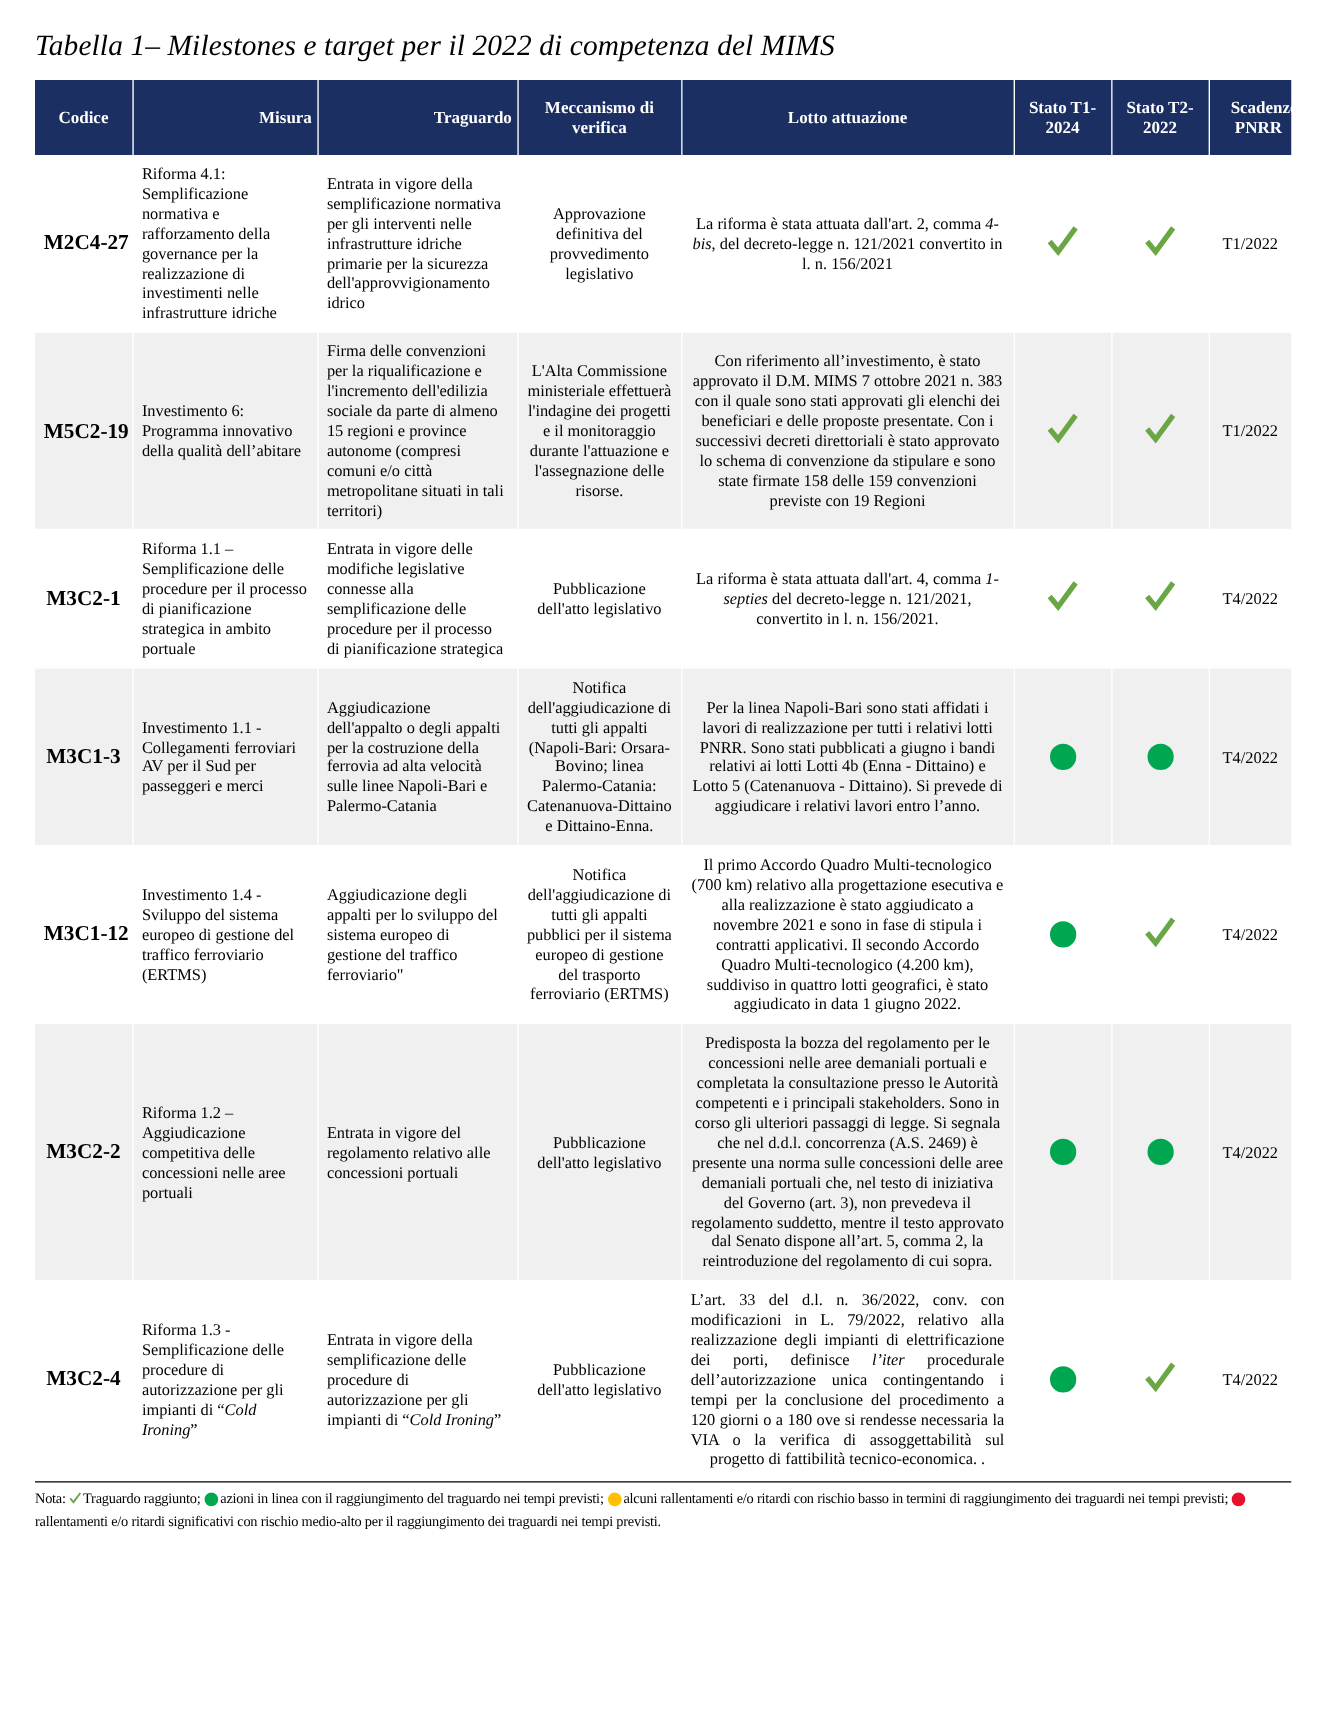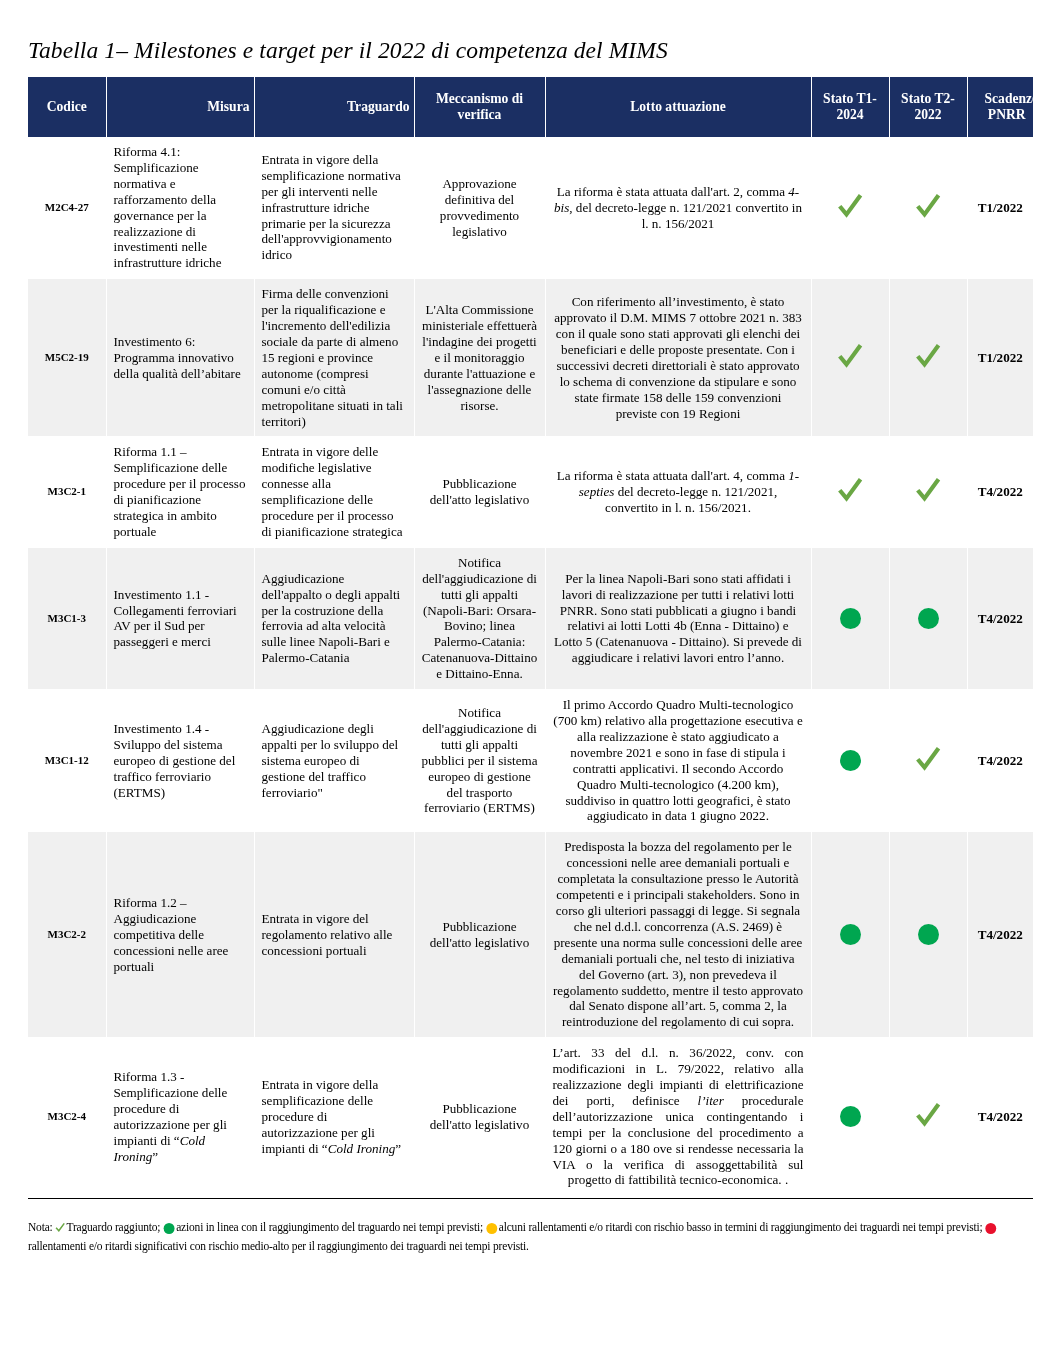--- a/index.html
+++ b/index.html
@@ -21,21 +21,21 @@
     box-sizing: border-box;
     padding: 0 28px;
   }
   .doc-title {
     font-family: "Liberation Serif", "DejaVu Serif", serif;
     font-style: italic;
     font-size: 23.5px;
     font-weight: 400;
     color: #000000;
     letter-spacing: 0.1px;
-    padding-top: 37px;
+    padding-top: 24px;
     padding-bottom: 13px;
     margin: 0;
     white-space: nowrap;
   }
   table.mt {
     border-collapse: collapse;
     width: 1005px;
     table-layout: fixed;
     font-size: 13.1px;
     line-height: 1.215;
@@ -59,29 +59,29 @@
   table.mt thead th:last-child { border-right: none; padding-left: 17px; }
 
   table.mt td {
     vertical-align: middle;
     padding: 7px 7px;
     border-right: 1px solid #ffffff;
     border-bottom: 1px solid #ffffff;
     word-wrap: break-word;
     overflow-wrap: break-word;
   }
-  table.mt td:last-child { border-right: none; font-weight: bold; }
+  table.mt td:last-child { border-right: none; }
 
   tr.band-light td { background: #ffffff; }
   tr.band-grey  td { background: #f0f0f0; }
 
   td.c-codice {
     text-align: center;
     font-weight: bold;
-    font-size: 11px;
+    font-size: 17px;
     white-space: nowrap;
   }
   td.c-misura, td.c-traguardo {
     text-align: left;
   }
   td.c-mecc, td.c-stato-att, td.c-scad {
     text-align: center;
   }
   td.c-stato-att.justify { text-align: justify; text-align-last: center; margin-left: 11px; }
   td.c-icon { text-align: center; }
@@ -112,21 +112,21 @@
   }
   .dot.small {
     width: 11px;
     height: 11px;
   }
 
   .note-wrap {
     width: 1005px;
     border-top: 1.4px solid #000000;
     margin-top: 2px;
-    padding-top: 20px;
+    padding-top: 4px;
   }
   .note {
     font-size: 11.6px;
     line-height: 1.58;
     color: #000000;
     margin: 0;
     text-align: left;
     letter-spacing: -0.18px;
     transform: scaleX(0.99);
     transform-origin: left top;

